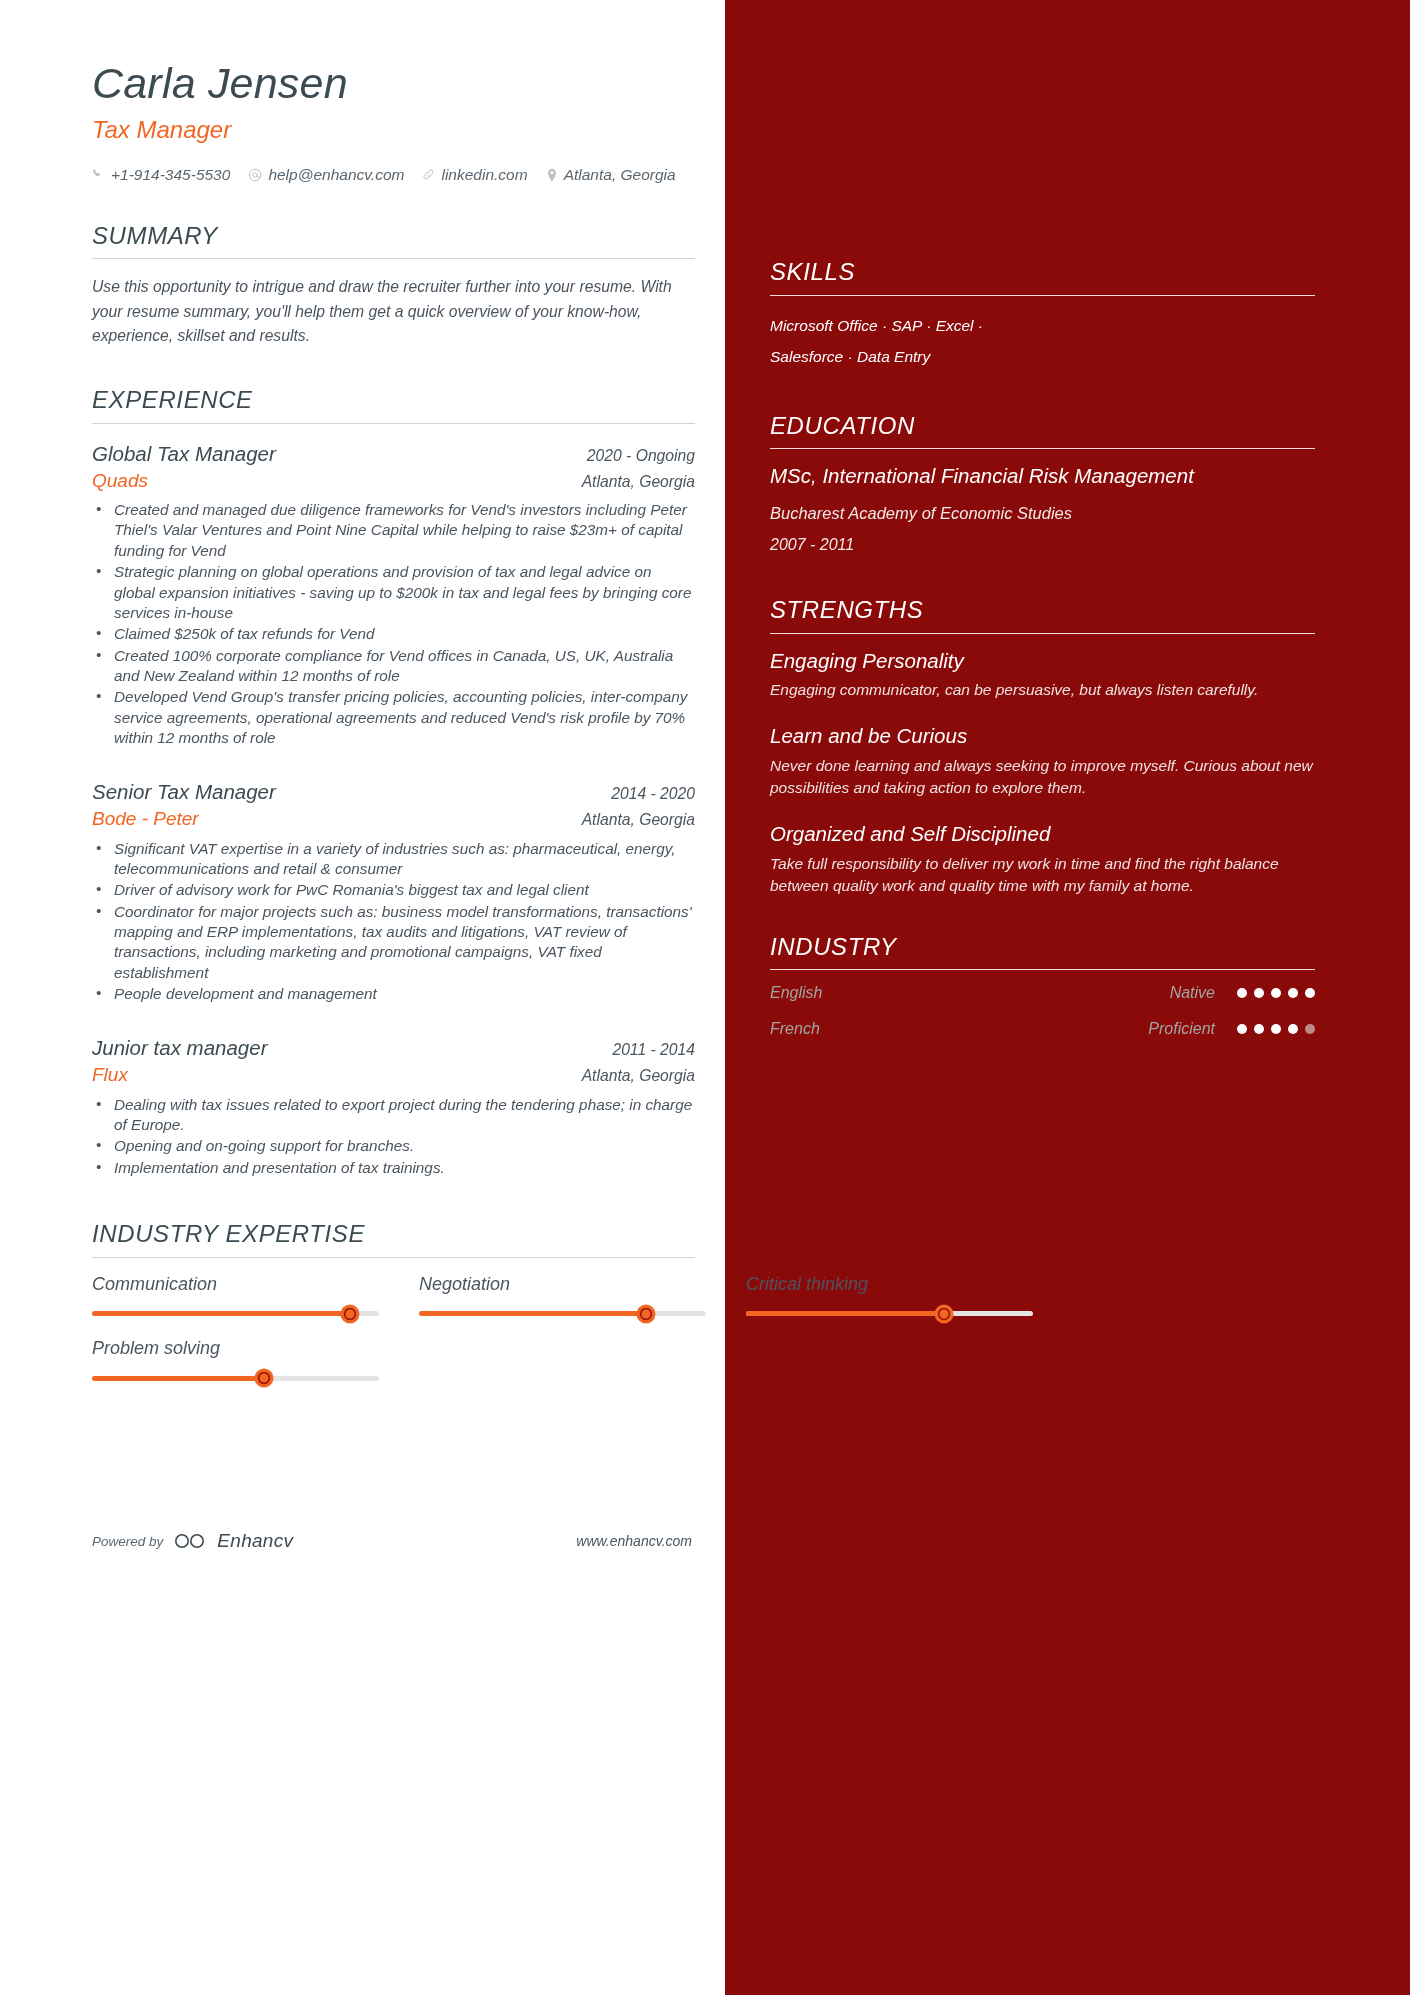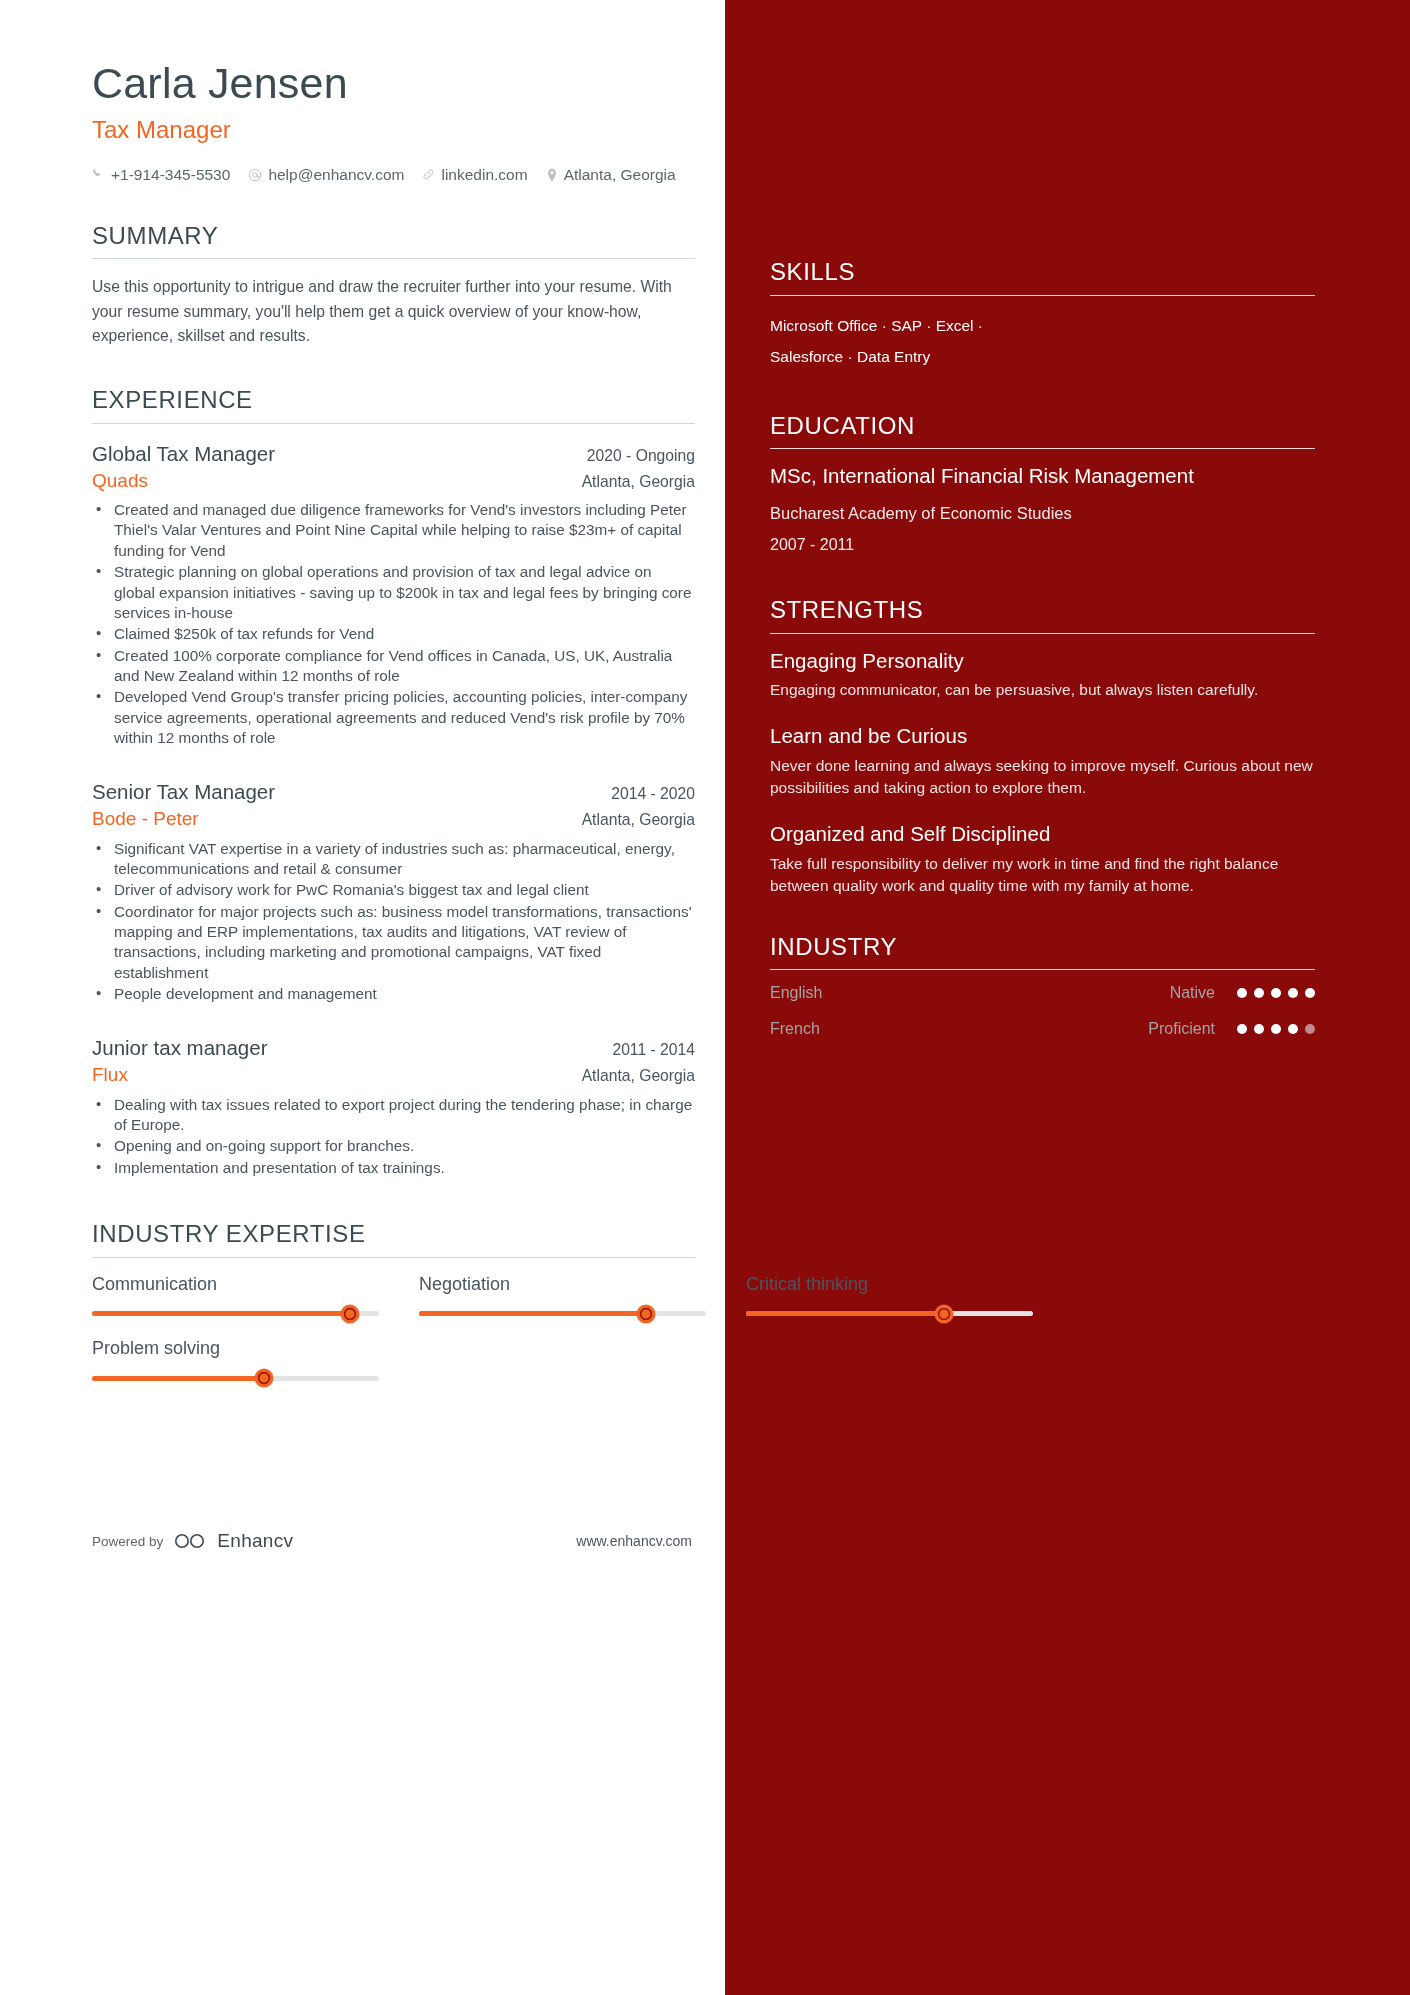--- a/index.html
+++ b/index.html
@@ -15,32 +15,34 @@
     font-family: "Liberation Sans", sans-serif;
     overflow: hidden;
   }
   .sidebar {
     position: absolute;
     top: 0;
     right: 0;
     width: 685px;
     height: 1995px;
     background: #8a0a0a;
+    font-style: italic;
   }
   .sidebar-inner {
     padding: 258px 95px 0 45px;
   }
   .main {
     position: absolute;
     top: 0;
     left: 0;
     width: 725px;
     height: 1614px;
     padding: 0;
     box-sizing: border-box;
+    font-style: italic;
   }
   .main-inner {
     padding: 60px 30px 0 92px;
   }
 
   
   .name {
     font-size: 43px;
     font-weight: 400;
     color: #3c4a52;

